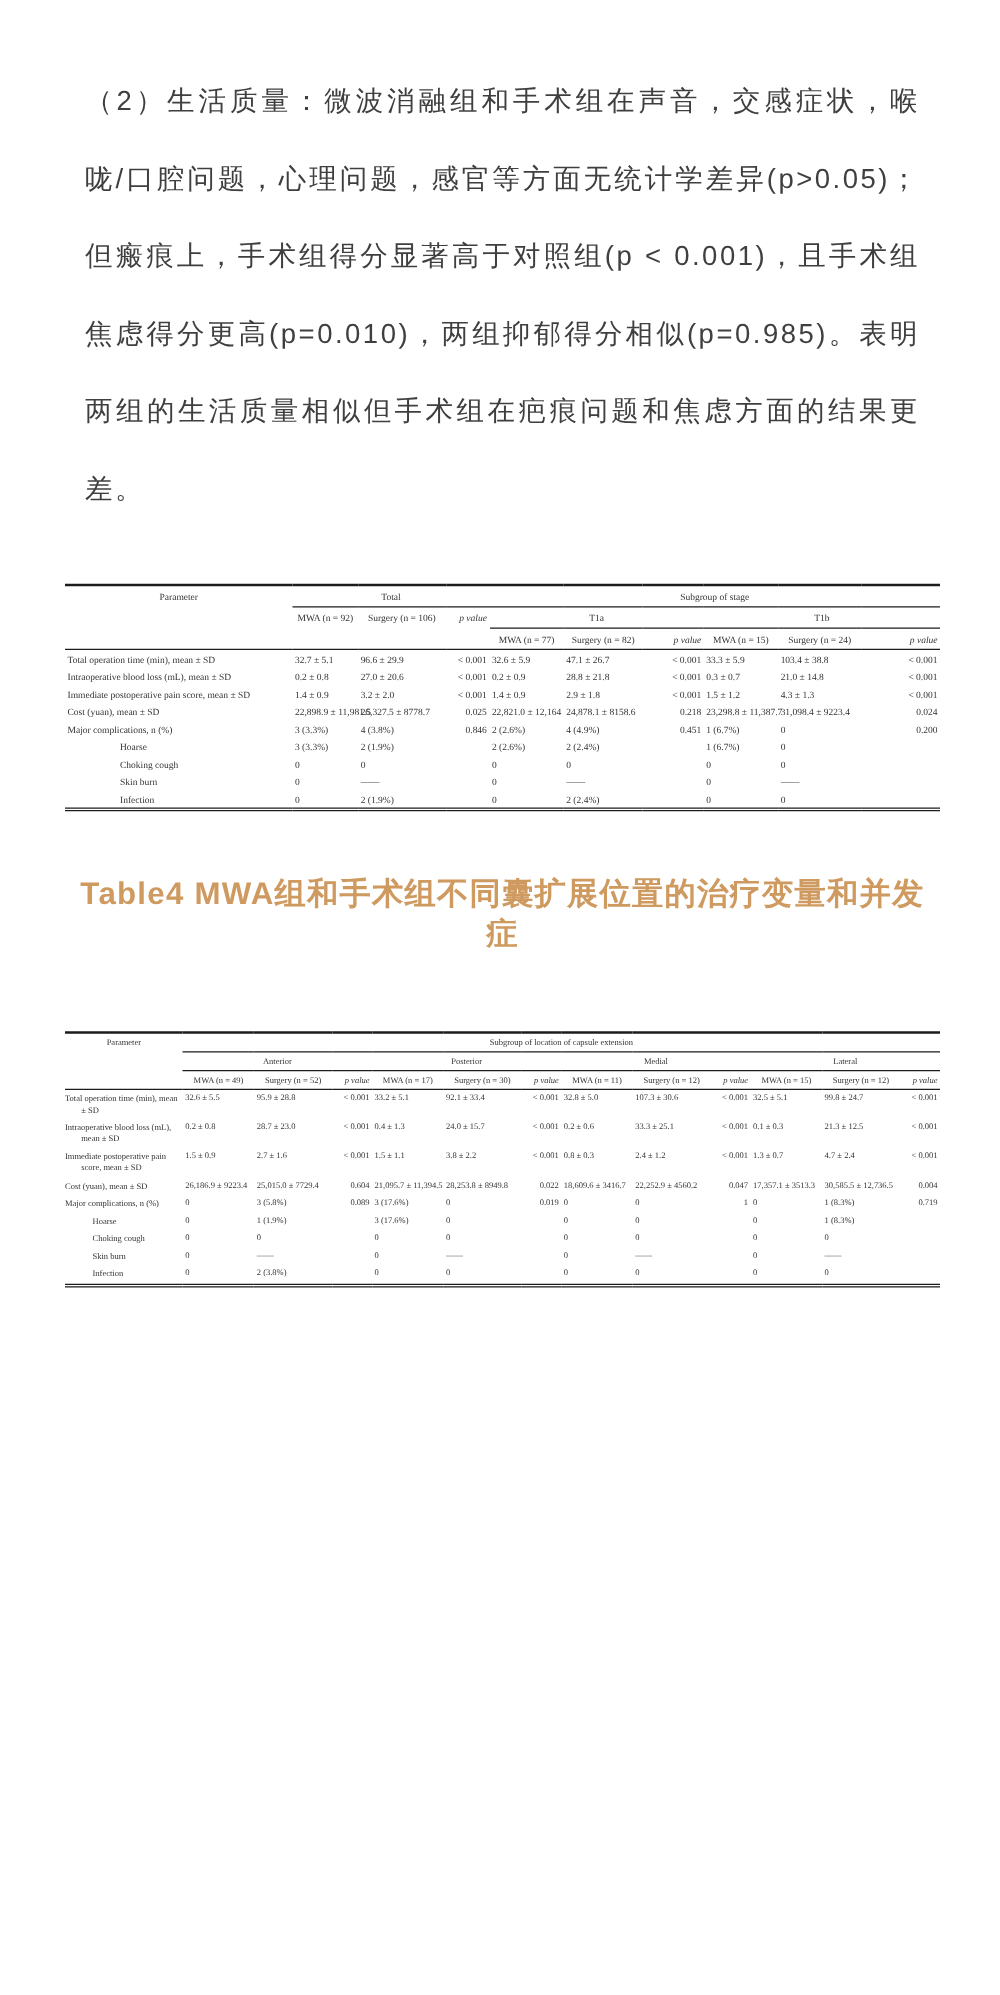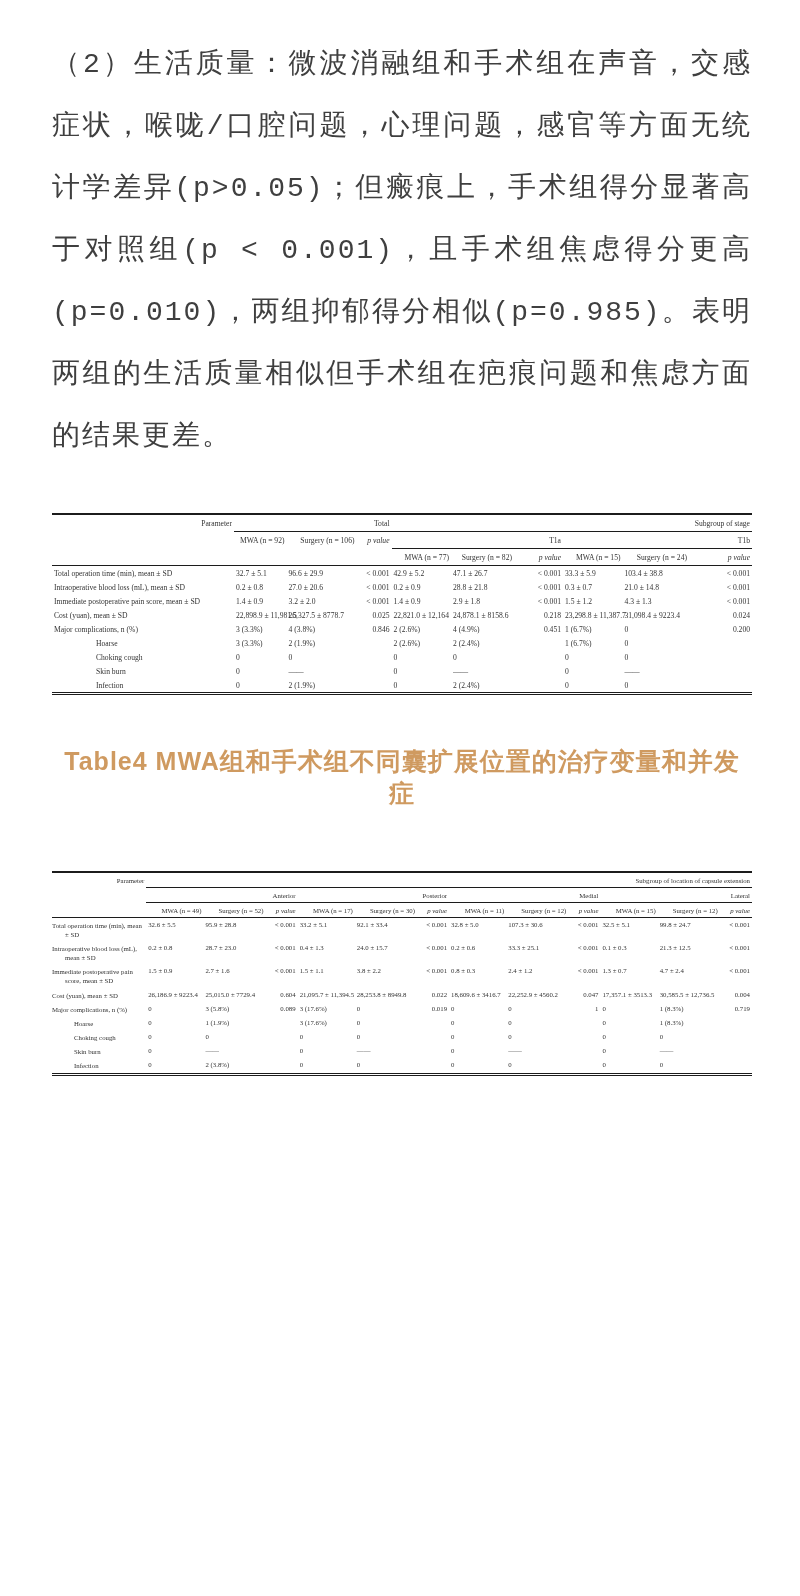--- a/index.html
+++ b/index.html
@@ -6,27 +6,26 @@
   body {
     width: 800px; height: 1596px; overflow: hidden;
     background: #ffffff;
     font-family: "Liberation Sans", sans-serif;
     color: var(--body-text, #3f3f3f);
   }
   .page { padding: 34px 48px 0 52px; }
 
   
   .body-text {
-    margin: 0;
-    font-size: 28px;
+    margin: 16px;
+    font-size: 22px;
     line-height: 62px;
     letter-spacing: 2px;
     text-align: justify;
     color: var(--body-text, #3f3f3f);
-    font-family: Liberation Mono, monospace;
   }
   .para2 { margin-top: 20px; }
 
   
   .section-heading {
     margin: 62px 0 0 0;
     font-size: 31px;
     line-height: 40px;
     font-weight: 700;
     color: var(--heading-accent, #bf8a58);
@@ -54,21 +53,21 @@
     font-family: "Liberation Serif", serif;
     color: #333333;
     border-top: 2px solid #1c1c1c;
     border-bottom: 3px double #1c1c1c;
   }
   #table3 { margin-top: 45px; font-size: 7.6px; }
   #table4 { margin-top: 62px; font-size: 6.8px; }
 
   .scan-table th {
     font-weight: normal;
-    text-align: right;
+    text-align: center;
     vertical-align: top;
     padding: 4px 2px 3px 2px;
     white-space: nowrap;
     overflow: visible;
   }
   .scan-table td {
     vertical-align: top;
     padding: 2.5px 2px;
     white-space: nowrap;
     overflow: visible;
@@ -130,21 +129,21 @@
         <th>Surgery (n = 24)</th>
         <th class="pcol">p value</th>
       </tr>
     </thead>
     <tbody>
         <tr>
           <td class="param">Total operation time (min), mean ± SD</td>
           <td>32.7 ± 5.1</td>
           <td>96.6 ± 29.9</td>
           <td>&lt; 0.001</td>
-          <td>42.9 ± 5.2</td>
+          <td>32.6 ± 5.9</td>
           <td>47.1 ± 26.7</td>
           <td>&lt; 0.001</td>
           <td>33.3 ± 5.9</td>
           <td>103.4 ± 38.8</td>
           <td>&lt; 0.001</td>
         </tr>
         <tr>
           <td class="param">Intraoperative blood loss (mL), mean ± SD</td>
           <td>0.2 ± 0.8</td>
           <td>27.0 ± 20.6</td>

